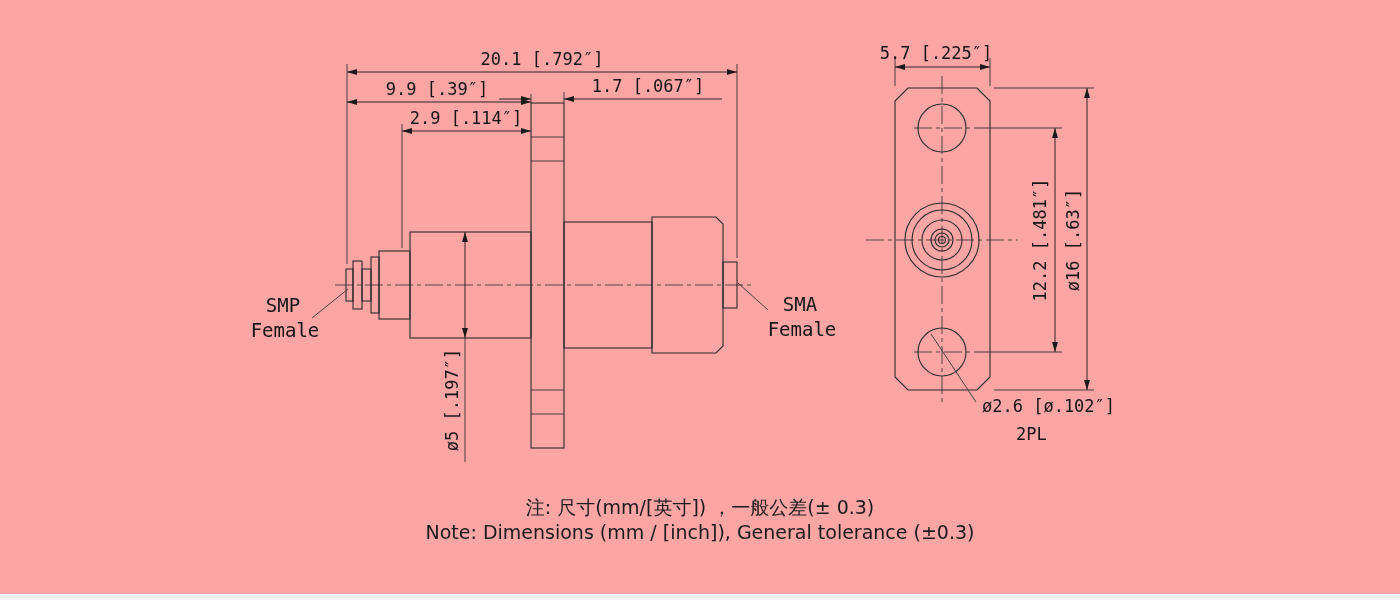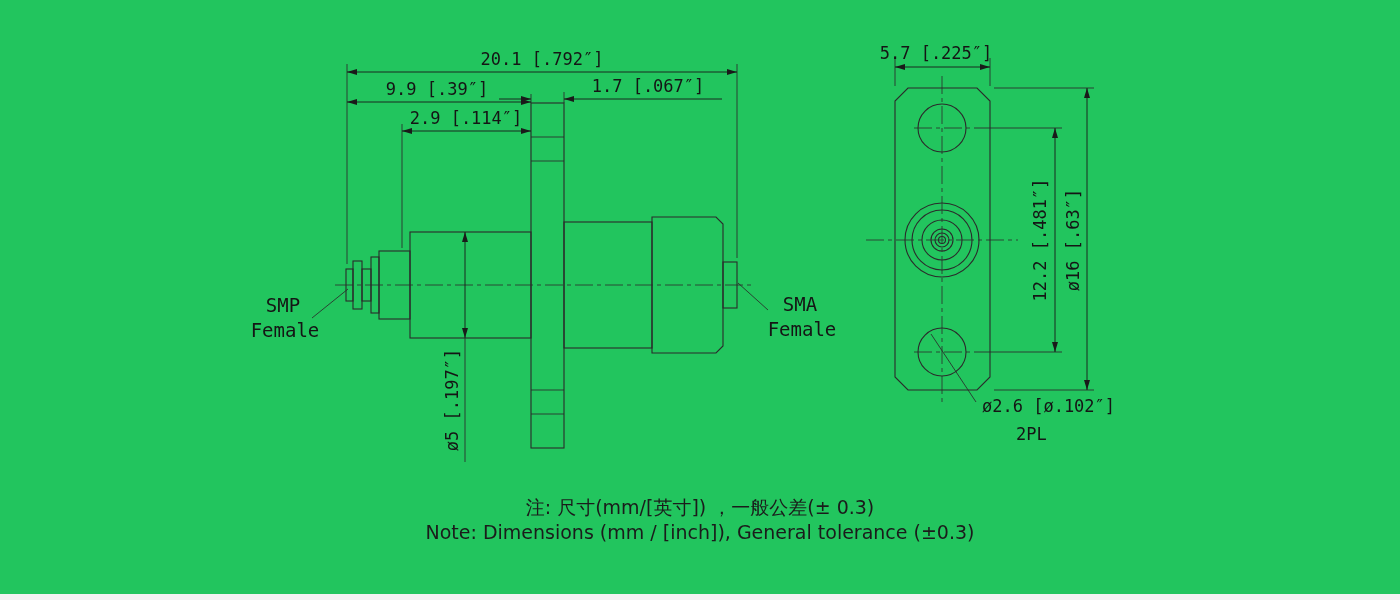--- a/index.html
+++ b/index.html
@@ -1,16 +1,16 @@
 <!DOCTYPE html>
 <html><head>
 <meta charset="utf-8">
 <style>
   html,body{margin:0;padding:0;background:#ffffff;}
-  .canvas{position:relative;width:1400px;height:600px;background:#22c55e;overflow:hidden;}
+  .canvas{position:relative;width:1400px;height:600px;background:#fca5a5;overflow:hidden;}
   svg{display:block;}
   .ln   {stroke:#2b2b2b;stroke-width:1.1;fill:none;}
   .thin {stroke:#2b2b2b;stroke-width:0.85;fill:none;}
   .dim  {stroke:#1a1a1a;stroke-width:0.9;fill:none;}
   .cl   {stroke:#2b2b2b;stroke-width:0.8;fill:none;stroke-dasharray:18 4 4 4;}
   .dimtxt {font-family:"DejaVu Sans Mono","Liberation Mono",monospace;font-size:17px;fill:#151515;}
   .lbltxt {font-family:"DejaVu Sans Mono","Liberation Mono",monospace;font-size:19px;fill:#151515;}
   .notetxt{font-family:"DejaVu Sans","Liberation Sans",sans-serif;font-size:19px;fill:#1b1b1b;}
 </style>
 </head>

